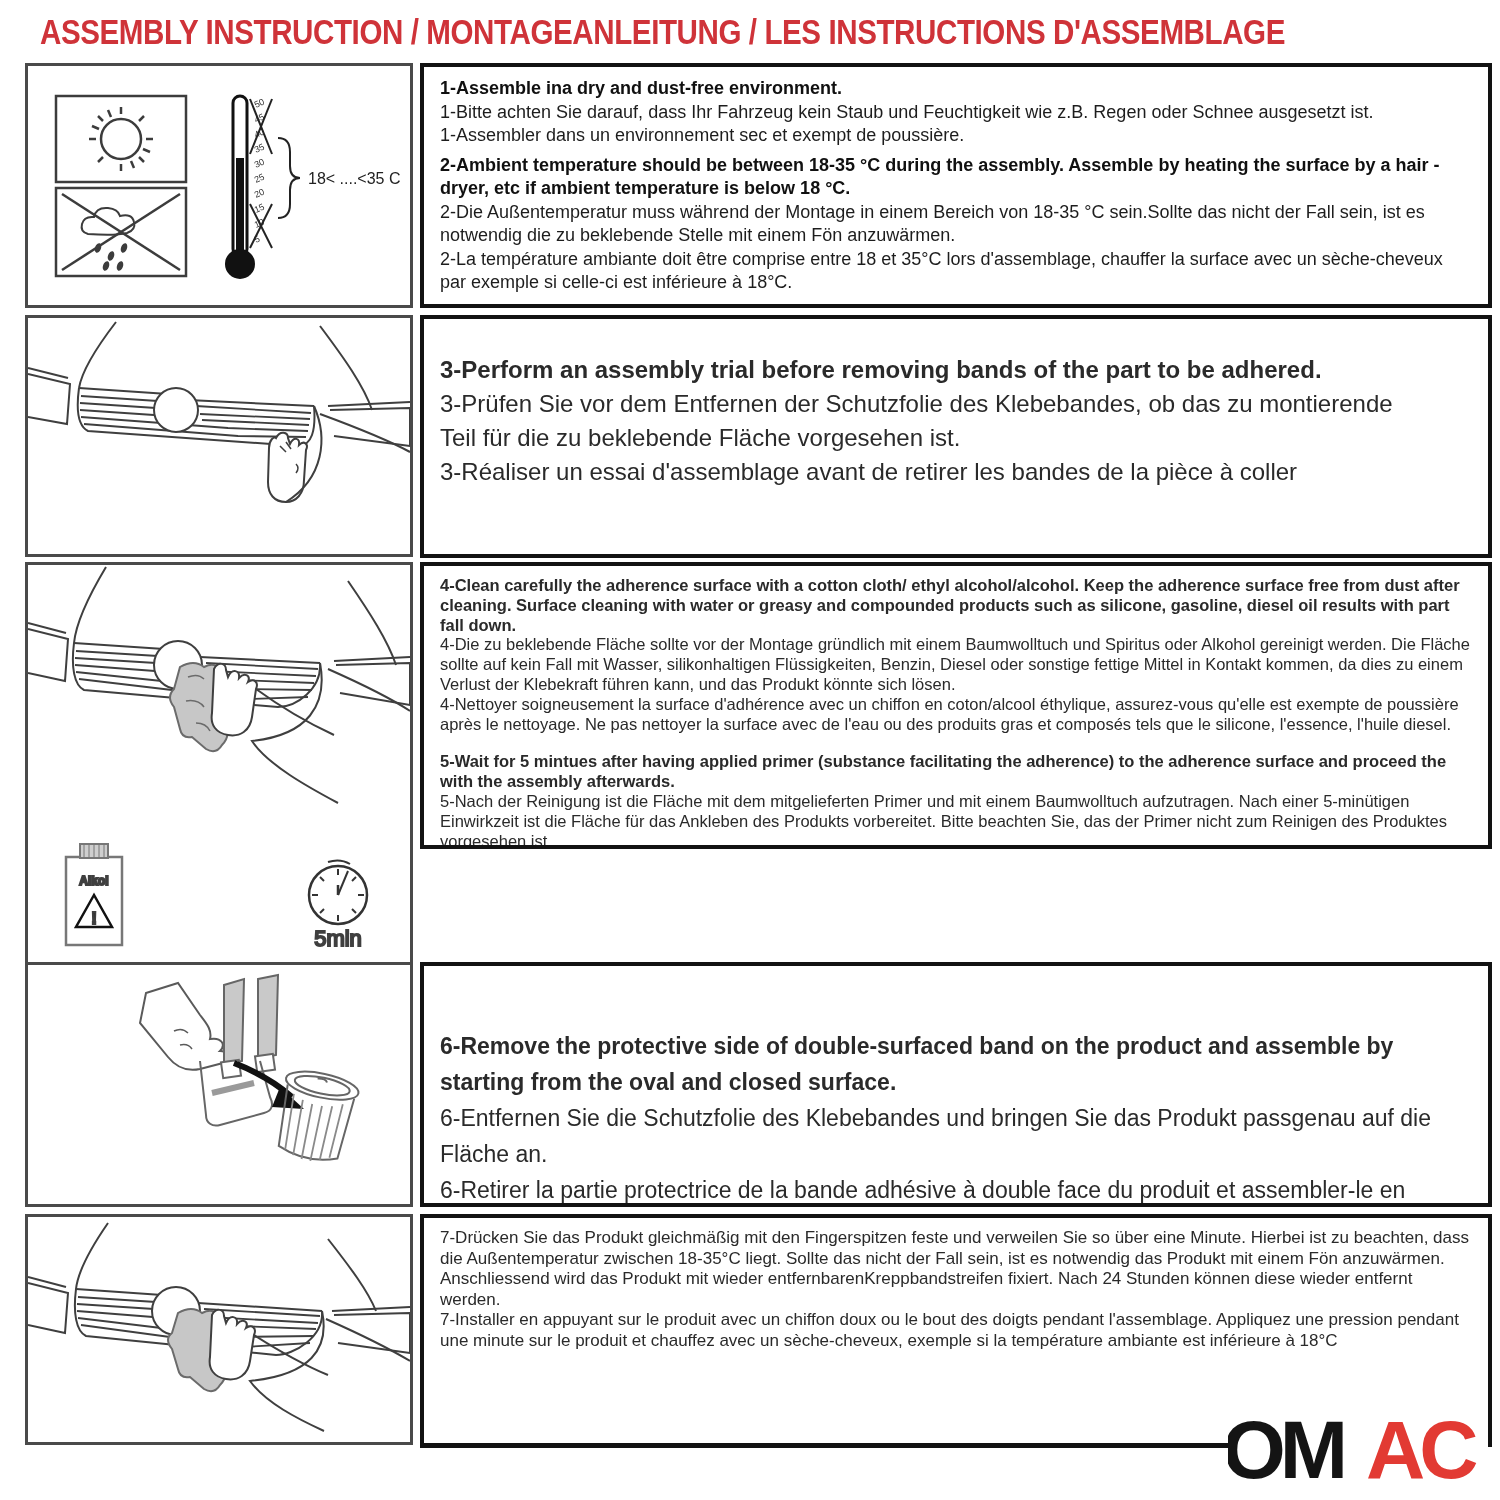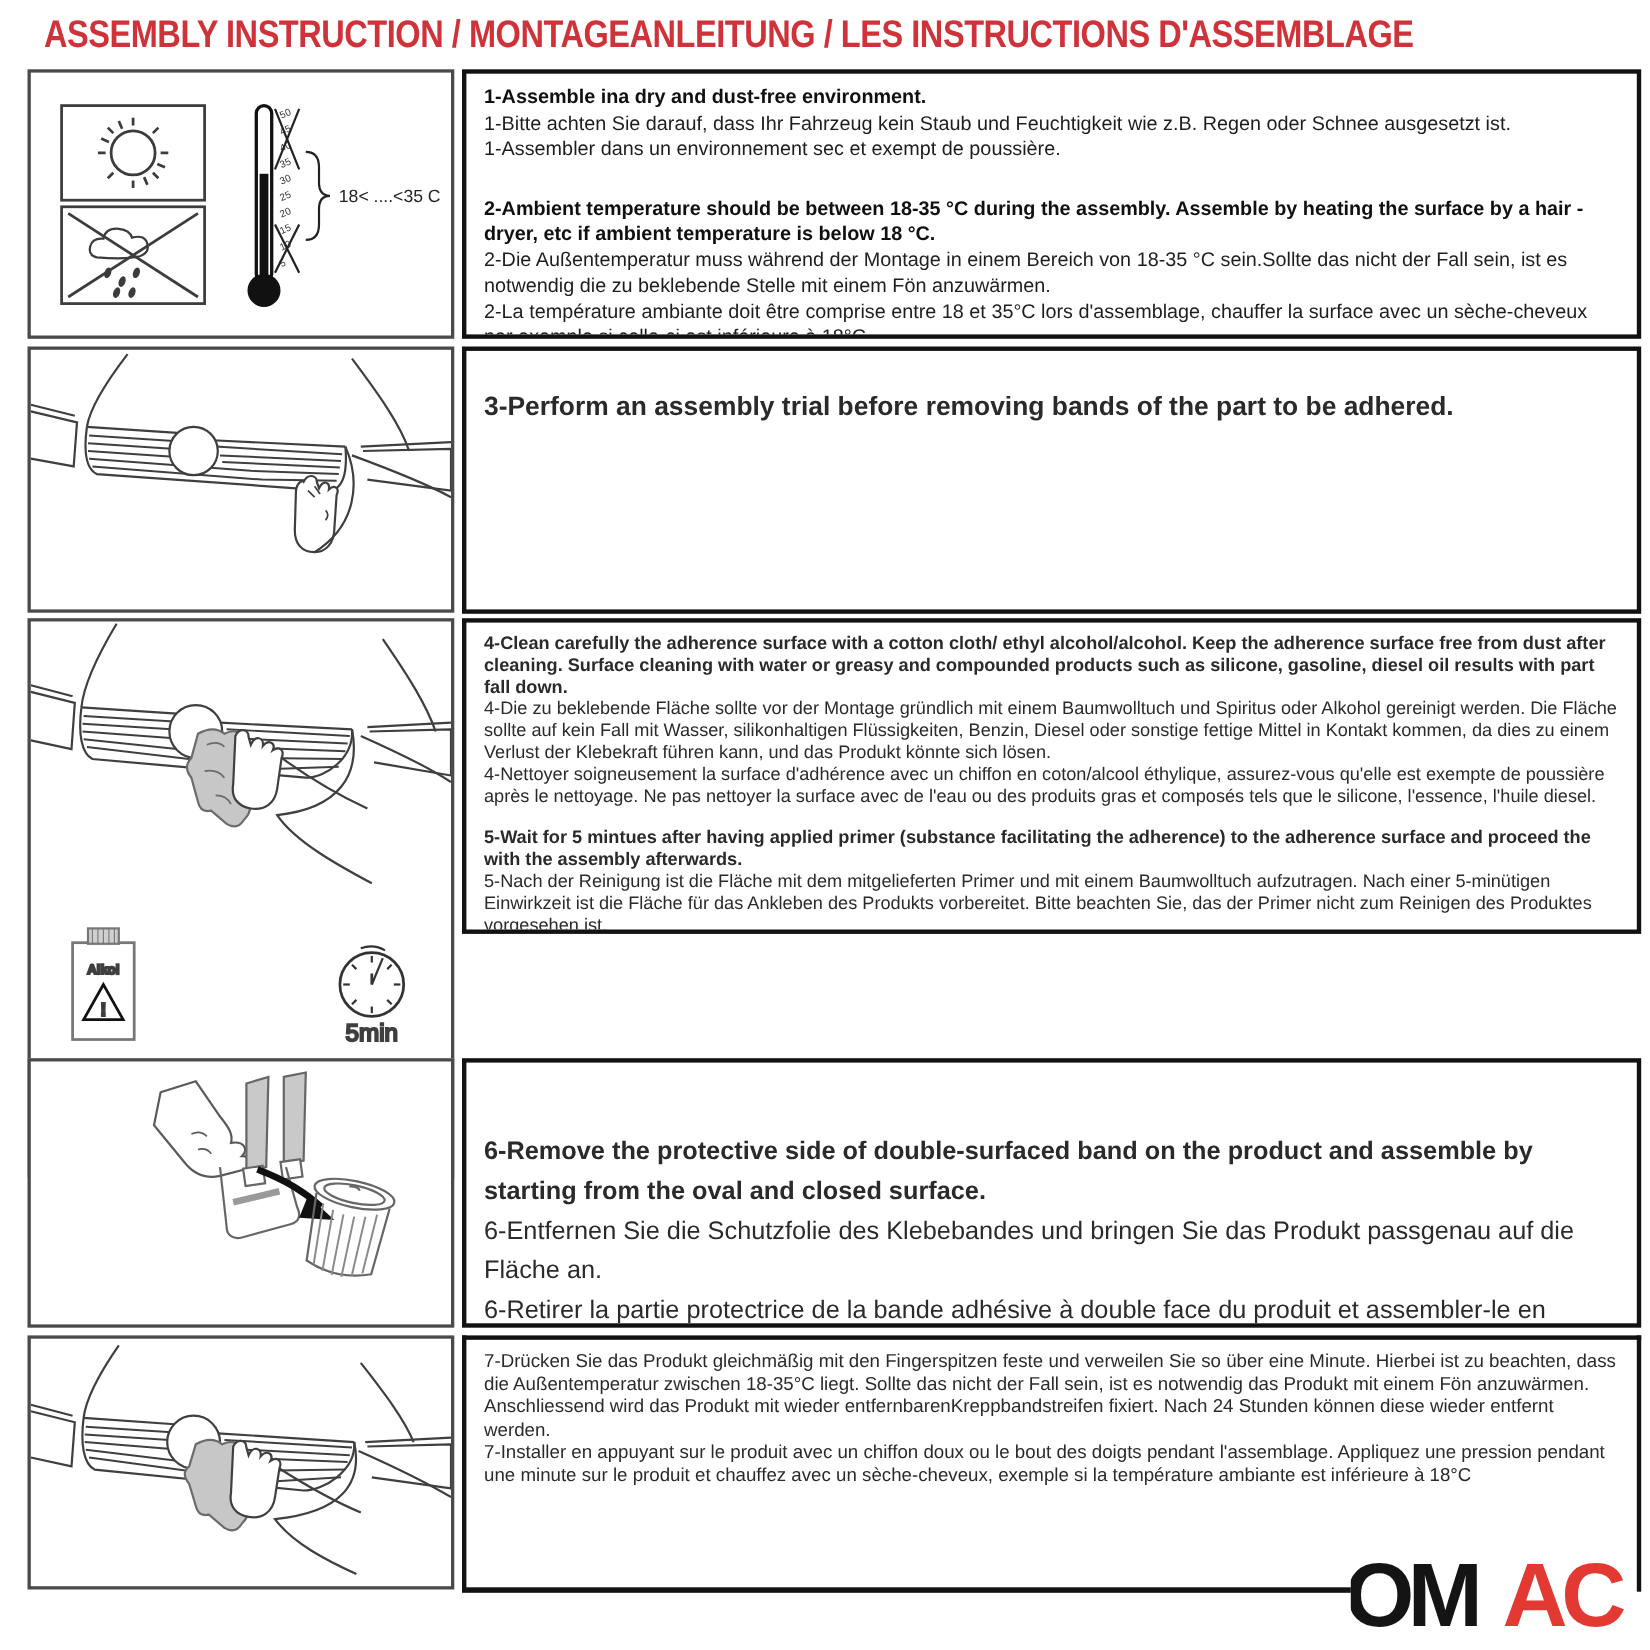--- a/index.html
+++ b/index.html
@@ -2,21 +2,21 @@
 <html><head>
 <meta charset="utf-8">
 <style>
   html,body{margin:0;padding:0;background:#ffffff;}
   body{width:1500px;height:1500px;position:relative;font-family:"Liberation Sans",sans-serif;color:#1d1d1d;overflow:hidden;}
   .title{position:absolute;left:40px;top:12px;font-size:35px;font-weight:bold;color:#cf3339;white-space:nowrap;transform:scaleX(.845);transform-origin:left center;letter-spacing:-.5px;}
   .ibox{position:absolute;left:25px;width:388px;border:3px solid #4a4a4a;background:#fff;box-sizing:border-box;}
   .tbox{position:absolute;left:420px;width:1072px;border:4px solid #121212;background:#fff;box-sizing:border-box;padding:10px 16px;overflow:hidden;}
   .p{margin:0;}
   .b{font-weight:bold;color:#101010;}
-  .gap{margin-top:30px;}
+  .gap{margin-top:6px;}
   .s1 .p{font-size:18px;line-height:23.5px;}
   .s2 .p{font-size:24px;line-height:34px;max-width:990px;color:#2a2a2a;}
   .s2{padding-top:34px;}
   .s3 .p{font-size:16.5px;line-height:19.8px;color:#2a2a2a;}
   .s3 .gap{margin-top:18px;}
   .s4 .p{font-size:23px;line-height:36px;max-width:1010px;color:#2a2a2a;}
   .s4{padding-top:62px;}
   .s5 .p{font-size:17px;line-height:20.6px;color:#2a2a2a;}
   .tbox.nobot{border-bottom:none;}
   .bbar{position:absolute;left:420px;top:1443px;width:808px;height:5px;background:#121212;}
@@ -125,20 +125,22 @@
       <path d="M248,120 C252,112 260,114 260,120 L262,126 C266,118 272,120 271,127 C276,122 281,126 278,132 L276,162 C276,176 268,184 258,184 C246,184 240,176 240,164 L241,130 C241,122 246,118 248,120 Z" fill="#ffffff"></path>
       <path d="M252,128 l6,6 M258,124 l5,7" stroke-width="1.5"></path>
       <path d="M268,146 q4,4 0,9" stroke-width="1.5"></path>
     </g>
     <path d="M286,88 C300,120 296,160 258,184"></path>
   </svg>
 </div>
 
 <div class="tbox s2" style="top:315px;height:243px;">
   <p class="p b">3-Perform an assembly trial before removing bands of the part to be adhered.</p>
+  <p class="p">3-Prüfen Sie vor dem Entfernen der Schutzfolie des Klebebandes, ob das zu montierende Teil für die zu beklebende Fläche vorgesehen ist.</p>
+  <p class="p">3-Réaliser un essai d'assemblage avant de retirer les bandes de la pièce à coller</p>
 </div>
 
 <div class="ibox" style="top:562px;height:509px;">
   <svg width="382" height="387" viewBox="0 0 382 387" fill="none" stroke="#3f3f3f" stroke-width="2">
     <path d="M78,2 C60,32 48,58 46,78"></path>
     <path d="M320,16 C342,48 360,76 368,100"></path>
     <path d="M0,58 L38,68"></path>
     <path d="M0,64 L40,74 L37,116 L0,108"></path>
     <path d="M306,96 L382,92"></path>
     <path d="M308,100 L382,98 L382,140 L312,128"></path>

